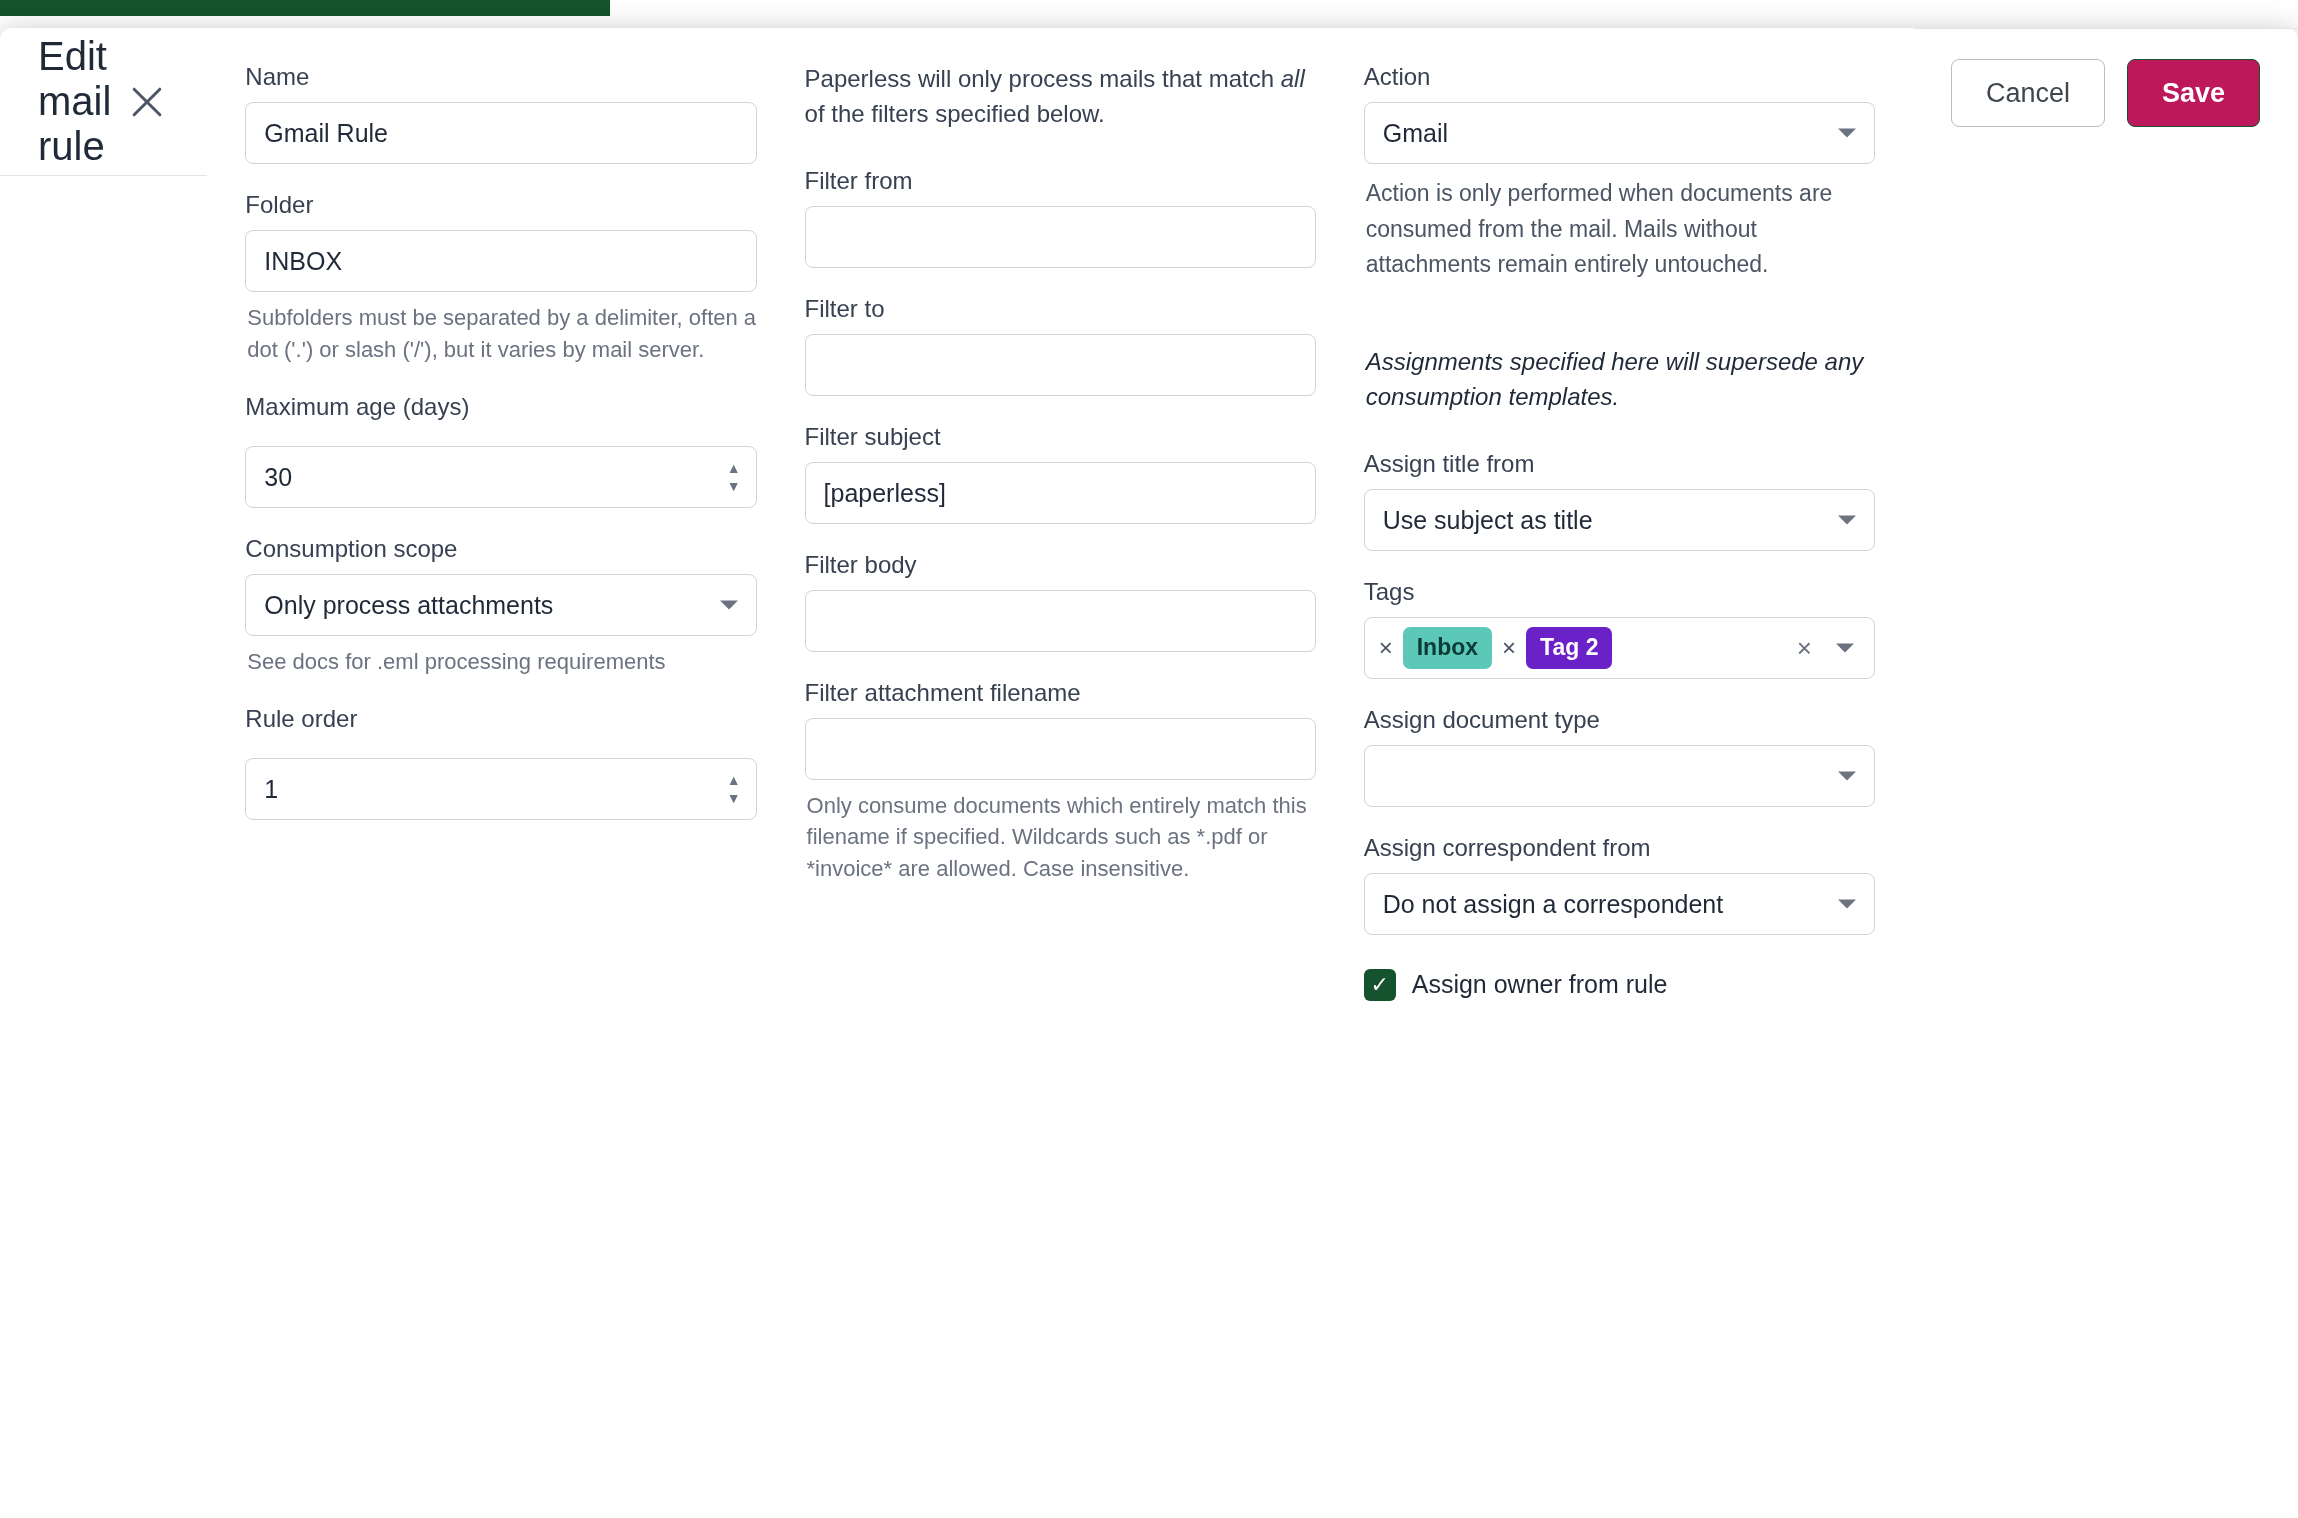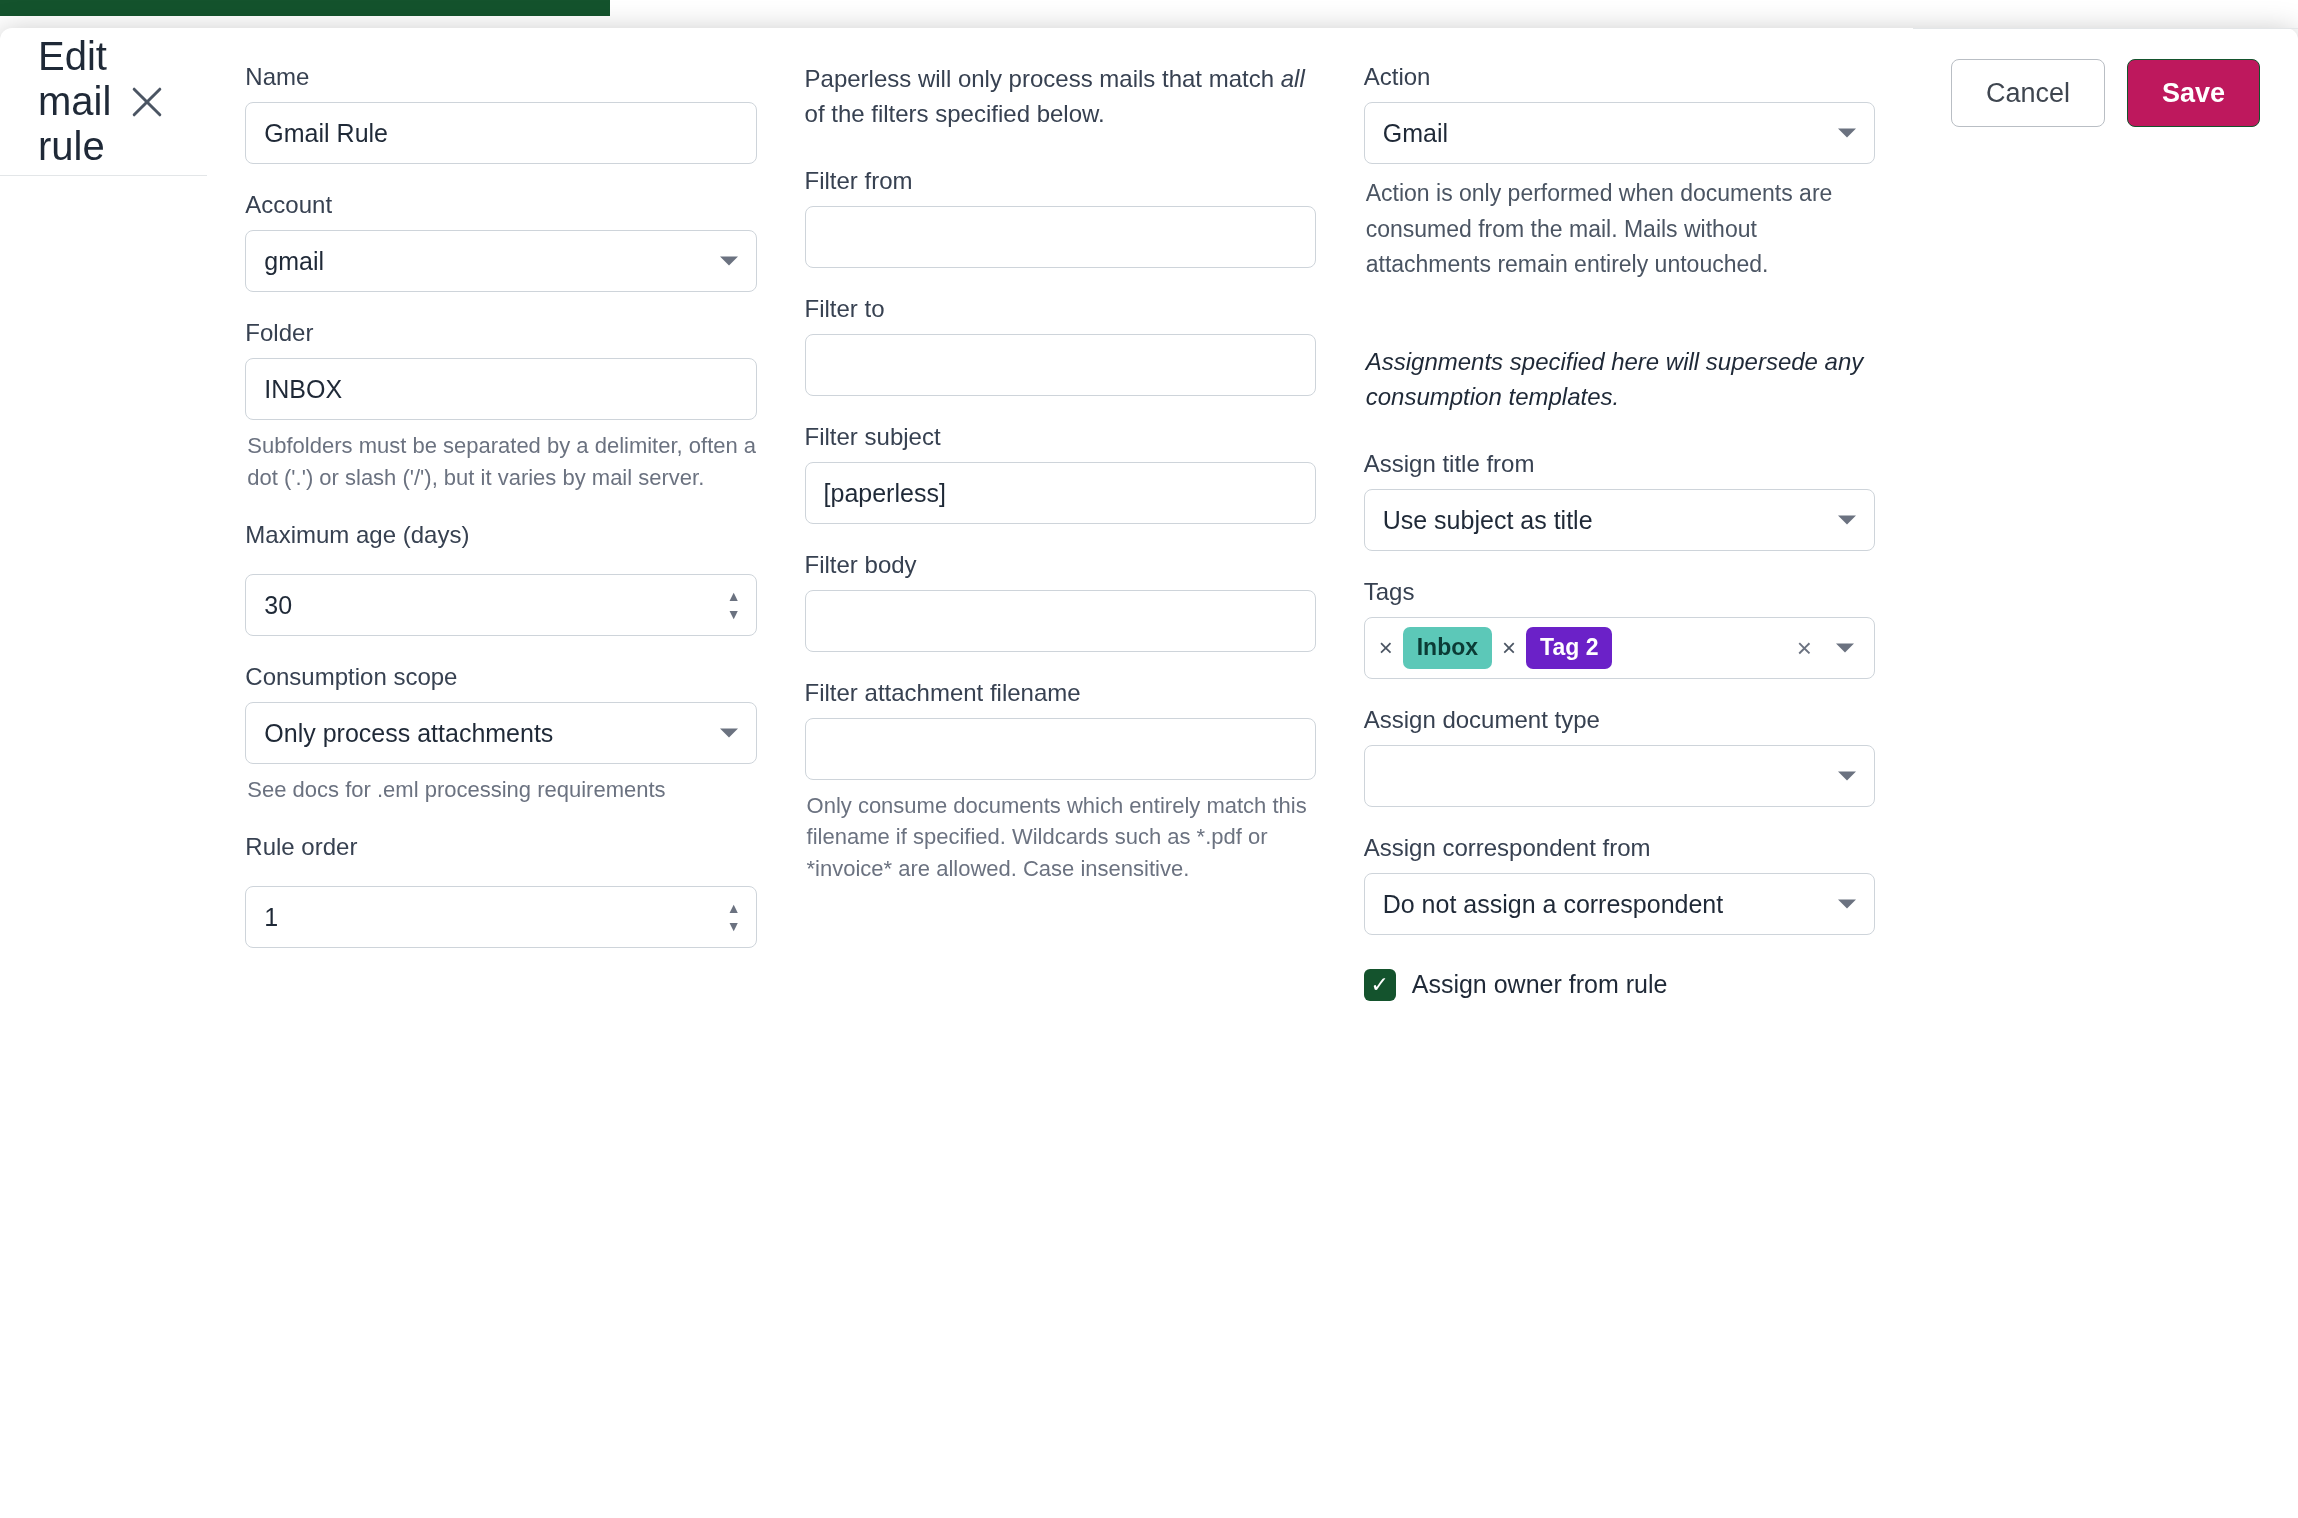--- a/index.html
+++ b/index.html
@@ -266,27 +266,20 @@
 
     <div class="modal-body">
 
       <div class="col col-1">
 
         <div class="field">
           <span class="fld-label">Name</span>
           <div class="input">Gmail Rule</div>
         </div>
 
-        <div class="field">
-          <span class="fld-label">Account</span>
-          <div class="select">
-            <span>gmail</span>
-            <span class="caret"></span>
-          </div>
-        </div>
 
         <div class="field tight">
           <span class="fld-label">Folder</span>
           <div class="input">INBOX</div>
         </div>
         <div class="hint">Subfolders must be separated by a delimiter, often a dot ('.') or slash ('/'), but it varies by mail server.</div>
 
         <div class="field">
           <span class="fld-label">Maximum age (days)</span>
           <div class="numwrap">

